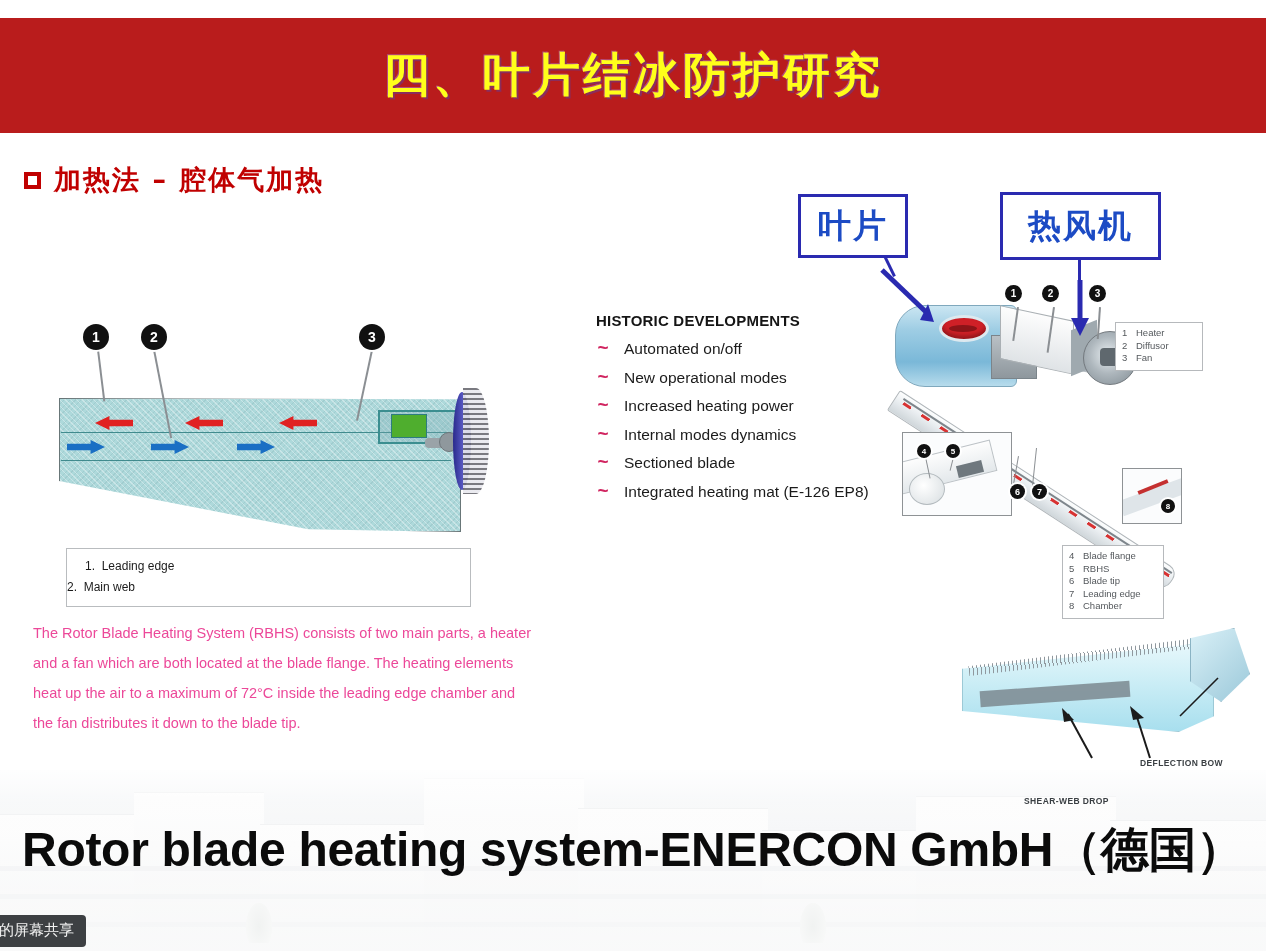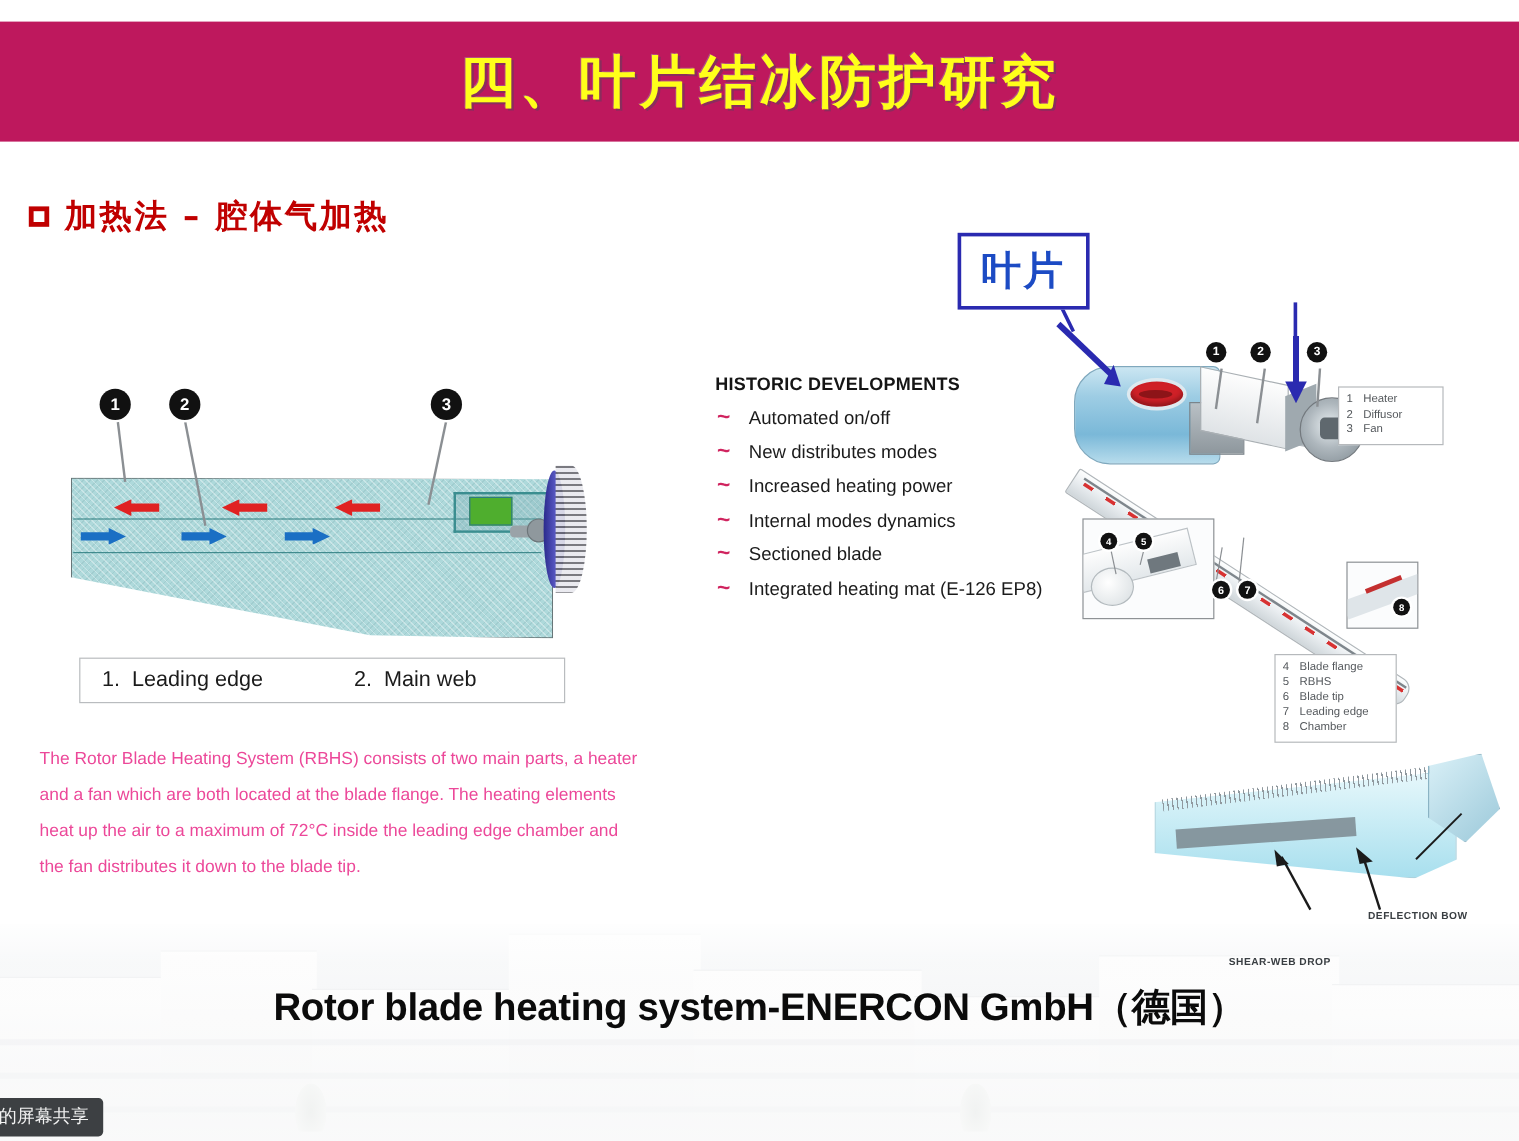--- a/index.html
+++ b/index.html
@@ -34,22 +34,22 @@
     position: absolute; bottom: 8px; width: 26px; height: 40px;
     background: radial-gradient(ellipse at 50% 60%, #dfe3e1 0%, #eef0ef 70%, rgba(255,255,255,0) 72%);
   }
   #backdrop .fade {
     position: absolute; inset: 0;
     background: linear-gradient(180deg, rgba(255,255,255,.92) 0%, rgba(255,255,255,.55) 18%, rgba(255,255,255,.45) 60%, rgba(255,255,255,.60) 100%);
   }
 
   
   #banner {
-    position: absolute; left: 0; top: 18px; width: 1266px; height: 100px;
-    background: #be185d;
+    position: absolute; left: 0; top: 18px; width: 1266px; height: 115px;
+    background: #b91c1c;
     display: flex; align-items: center; justify-content: center;
   }
   #banner .title {
     font-family: "DejaVu Sans", sans-serif;
     font-size: 47px; font-weight: bold; letter-spacing: 3px;
     color: #ffff1a;
     text-shadow: 2px 2px 0 #8a2d5d, -1px -1px 0 #b44f80;
   }
 
   
@@ -135,21 +135,21 @@
     position: absolute; left: 386px; top: 112px; width: 18px; height: 18px;
     border-radius: 50%; background: #8f989d; border: 1px solid #6d767a;
   }
 
   #legend-box {
     position: absolute; left: 33px; top: 248px; width: 405px;
     border: 1px solid #b9bcbf; background: #fff;
     padding: 7px 0 8px 0;
     box-sizing: border-box;
   }
-  #legend-box .row { display: flex; font-size: 18px; color: #1b1b1b; line-height: 21px; }
+  #legend-box .row { display: flex; font-size: 12px; color: #1b1b1b; line-height: 21px; flex-direction: column; }
   #legend-box .c1 { width: 210px; padding-left: 18px; }
   #legend-box .c2 { }
   #left-paragraph {
     position: absolute; left: 0; top: 318px; width: 505px;
     font-size: 14.5px; color: #ec4899; line-height: 30px;
   }
 
   
   #right-panel { position: absolute; left: 580px; top: 180px; width: 680px; height: 600px; }
 
@@ -297,21 +297,21 @@
     position: absolute; font-size: 8.5px; font-weight: bold; color: #3a3f43;
     letter-spacing: .4px;
     margin-top: 36px;
   }
 
   
   #bottom-title {
     position: absolute; left: 0; top: 818px; width: 1266px;
     text-align: center;
     font-family: "Liberation Sans", sans-serif;
-    font-size: 32px; font-weight: bold; color: #0b0b0b;
+    font-size: 48px; font-weight: bold; color: #0b0b0b;
     letter-spacing: -.3px;
   }
 
   
   #share-toast {
     position: absolute; left: -28px; top: 915px;
     background: #3d4043; color: #f2f2f2;
     font-family: "DejaVu Sans", sans-serif;
     font-size: 15px; padding: 6px 12px 7px 12px;
     border-radius: 4px;
@@ -402,35 +402,38 @@
 
   <div class="callout" style="left:218px;top:14px;width:104px;height:58px;">
     <span>叶片</span>
   </div>
   <div class="callout-tail" style="left:300px;top:70px;width:3px;height:30px;transform:rotate(-26deg);"></div>
   <svg class="blue-arrow" width="70" height="60" style="left:300px;top:88px;" viewBox="0 0 70 60">
     <line x1="2" y1="2" x2="46" y2="44" stroke="#2a2ab0" stroke-width="5"></line>
     <polygon points="40,52 54,54 48,36" fill="#2a2ab0"></polygon>
   </svg>
 
+  <div class="callout" style="left:420px;top:12px;width:155px;height:62px;">
+    <span>热风机</span>
+  </div>
   <div class="callout-tail" style="left:498px;top:72px;width:3px;height:36px;"></div>
   <svg class="blue-arrow" width="24" height="60" style="left:488px;top:100px;" viewBox="0 0 24 60">
     <line x1="12" y1="0" x2="12" y2="42" stroke="#2a2ab0" stroke-width="5"></line>
     <polygon points="3,38 21,38 12,56" fill="#2a2ab0"></polygon>
   </svg>
 
   <div id="historic">
     <div class="hd-title">HISTORIC DEVELOPMENTS</div>
     <div class="hd-item">
       <span class="tilde">~</span>
       <span>Automated on/off</span>
     </div>
     <div class="hd-item">
       <span class="tilde">~</span>
-      <span>New distributes modes</span>
+      <span>New operational modes</span>
     </div>
     <div class="hd-item">
       <span class="tilde">~</span>
       <span>Increased heating power</span>
     </div>
     <div class="hd-item">
       <span class="tilde">~</span>
       <span>Internal modes dynamics</span>
     </div>
     <div class="hd-item">

